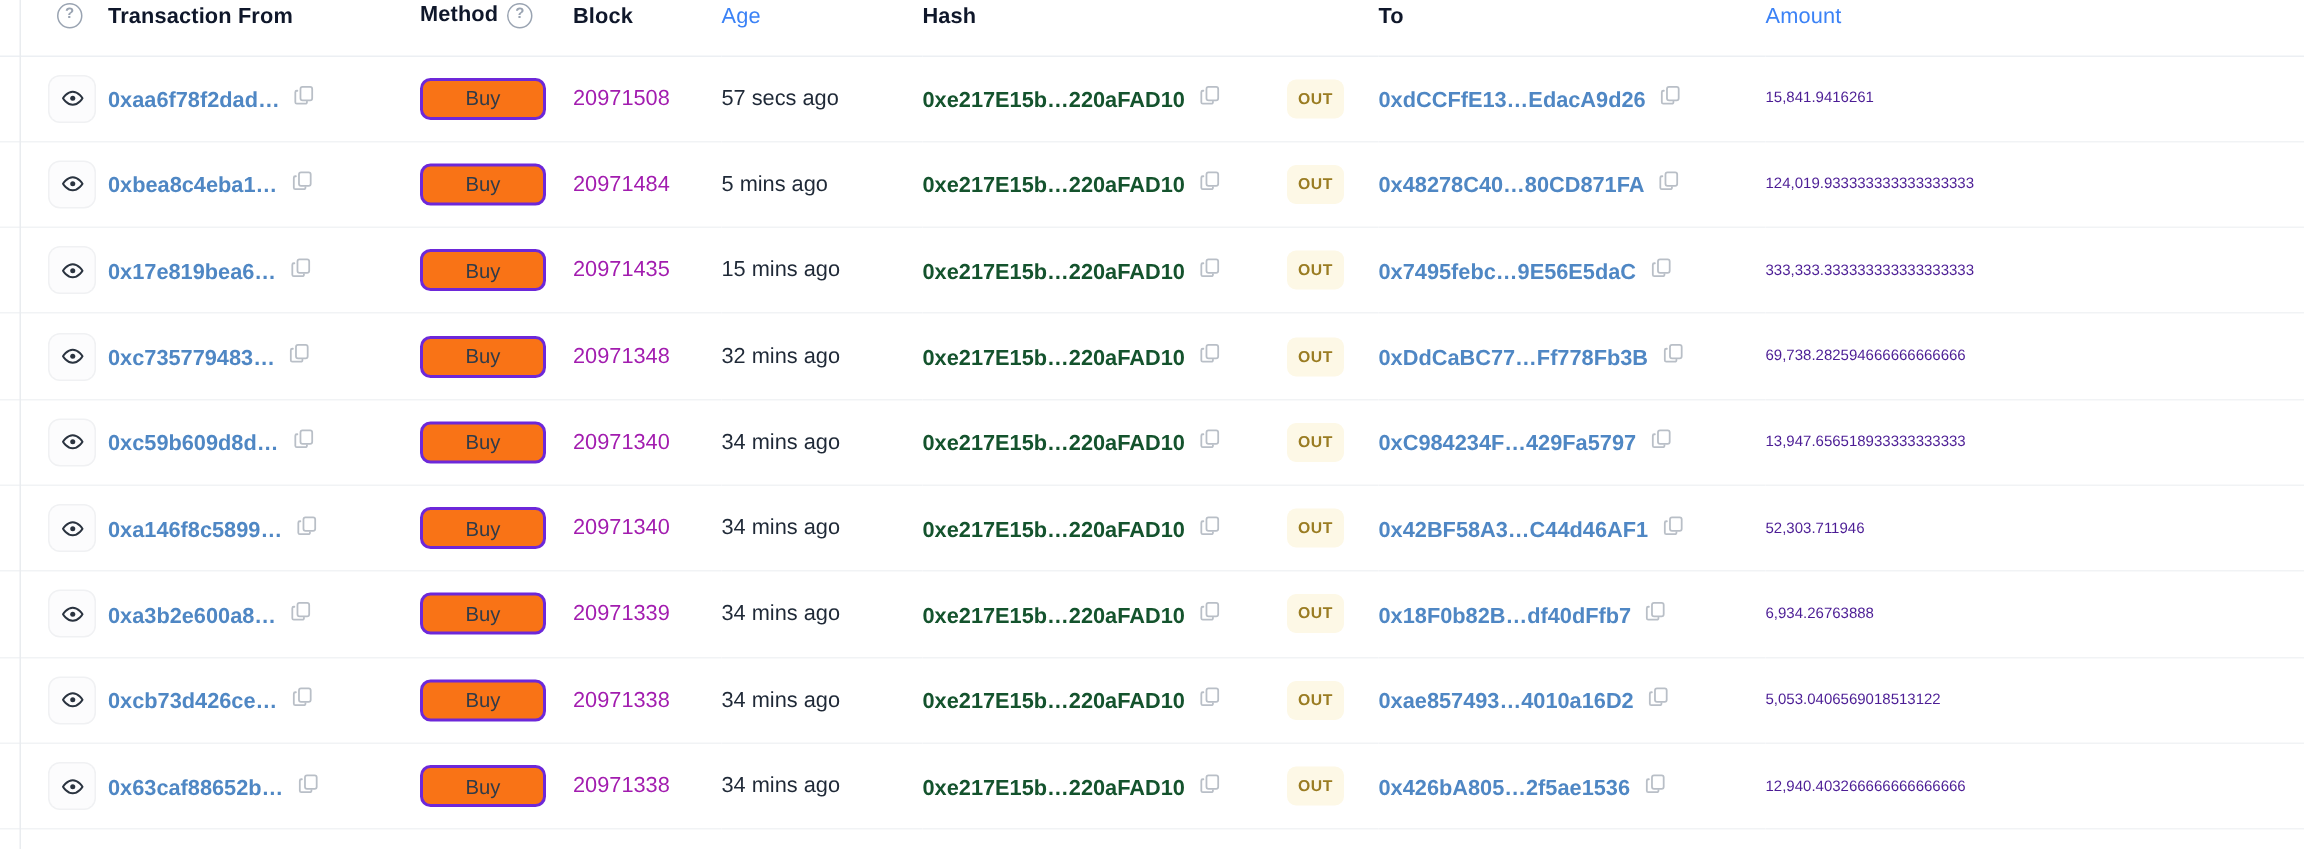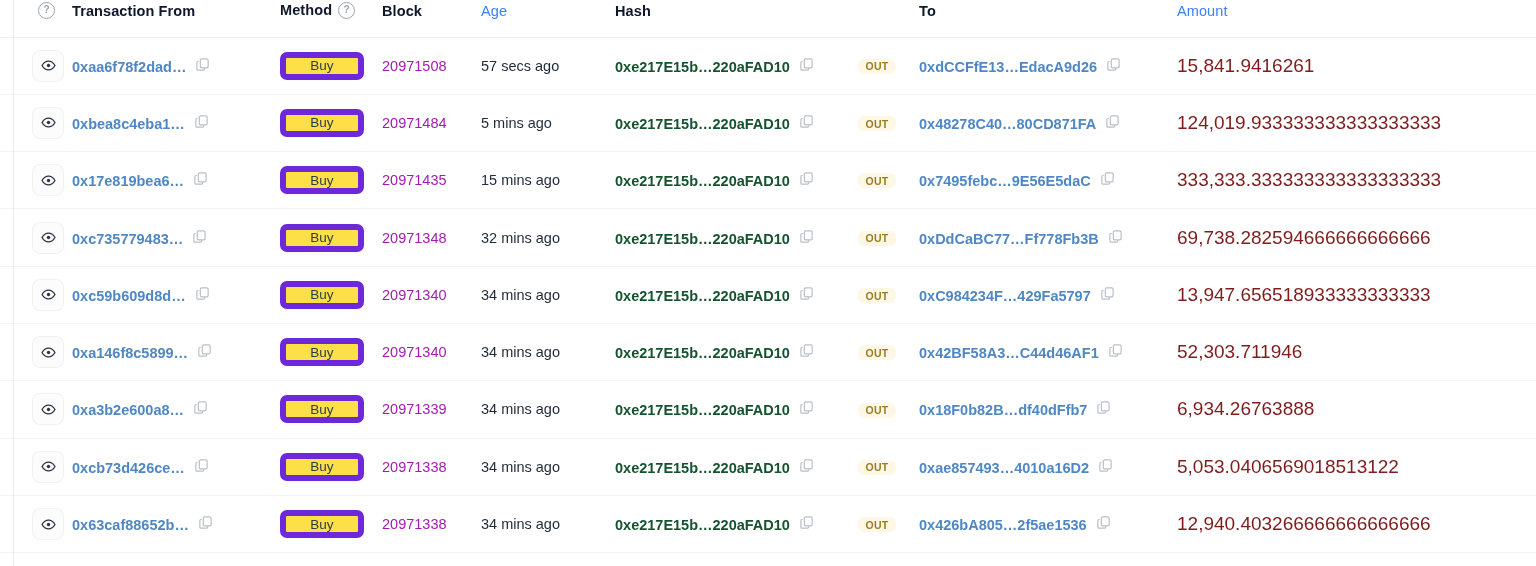--- a/index.html
+++ b/index.html
@@ -146,44 +146,44 @@
   .method-pill {
     display: inline-flex;
     align-items: center;
     justify-content: center;
     min-width: 84px;
     height: 28px;
     padding: 0 10px;
     box-sizing: border-box;
     font-size: 13.5px;
     color: #313b48;
-    background: #fde047;
-    border: 6px solid #6d28d9;
+    background: #f97316;
+    border: 2px solid #6d28d9;
     border-radius: 7px;
     cursor: pointer;
   }
 
   
   .dir-badge {
     display: inline-flex;
     align-items: center;
     justify-content: center;
     min-width: 38px;
-    height: 15px;
+    height: 26px;
     padding: 0 7px;
     box-sizing: border-box;
     font-size: 10.5px;
     font-weight: 700;
     letter-spacing: .35px;
     color: #9a7c22;
     background: #fdf8e6;
     border-radius: 6px;
   }
 
-  .amount-cell { font-size: 19px; color: #7f1d1d; }
+  .amount-cell { font-size: 10px; color: #4c1d95; }
   .from-cell   { color: #14532d; }
   .age-cell    { color: #1f2937; margin-left: 36px; }
 </style>
 </head>
 <body>
 
 <div class="table-wrap">
   <div class="left-rule"></div>
 
   <table class="txtable">

